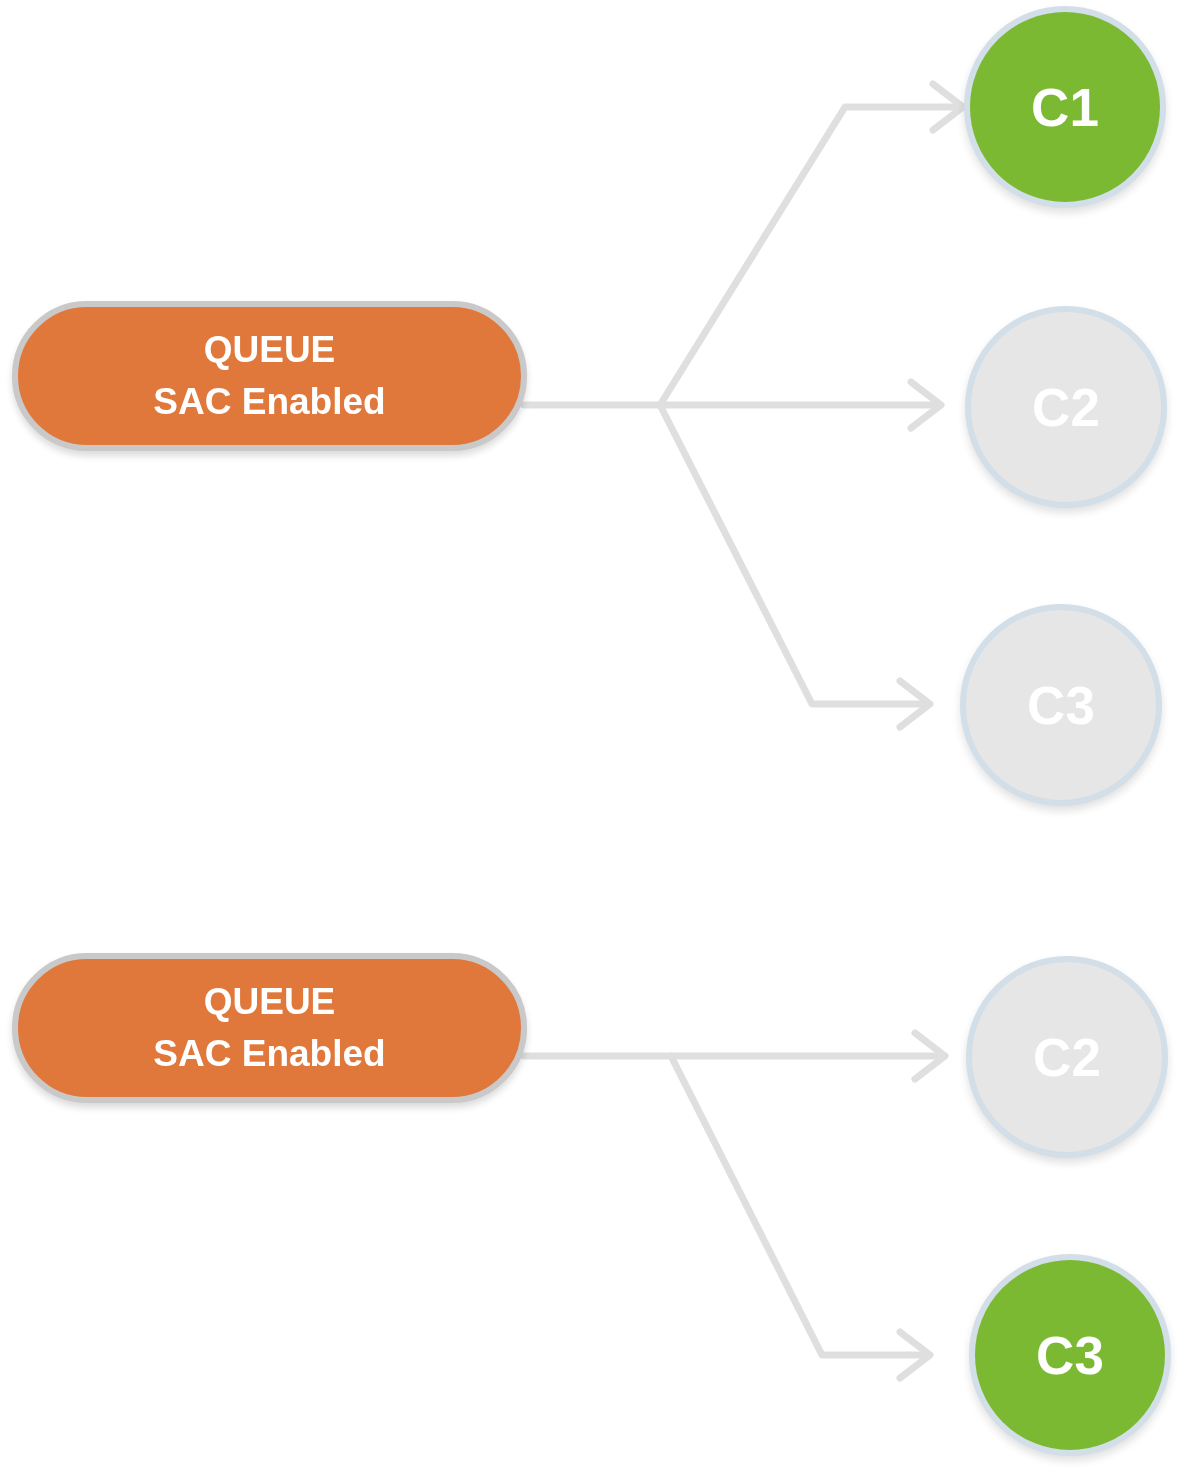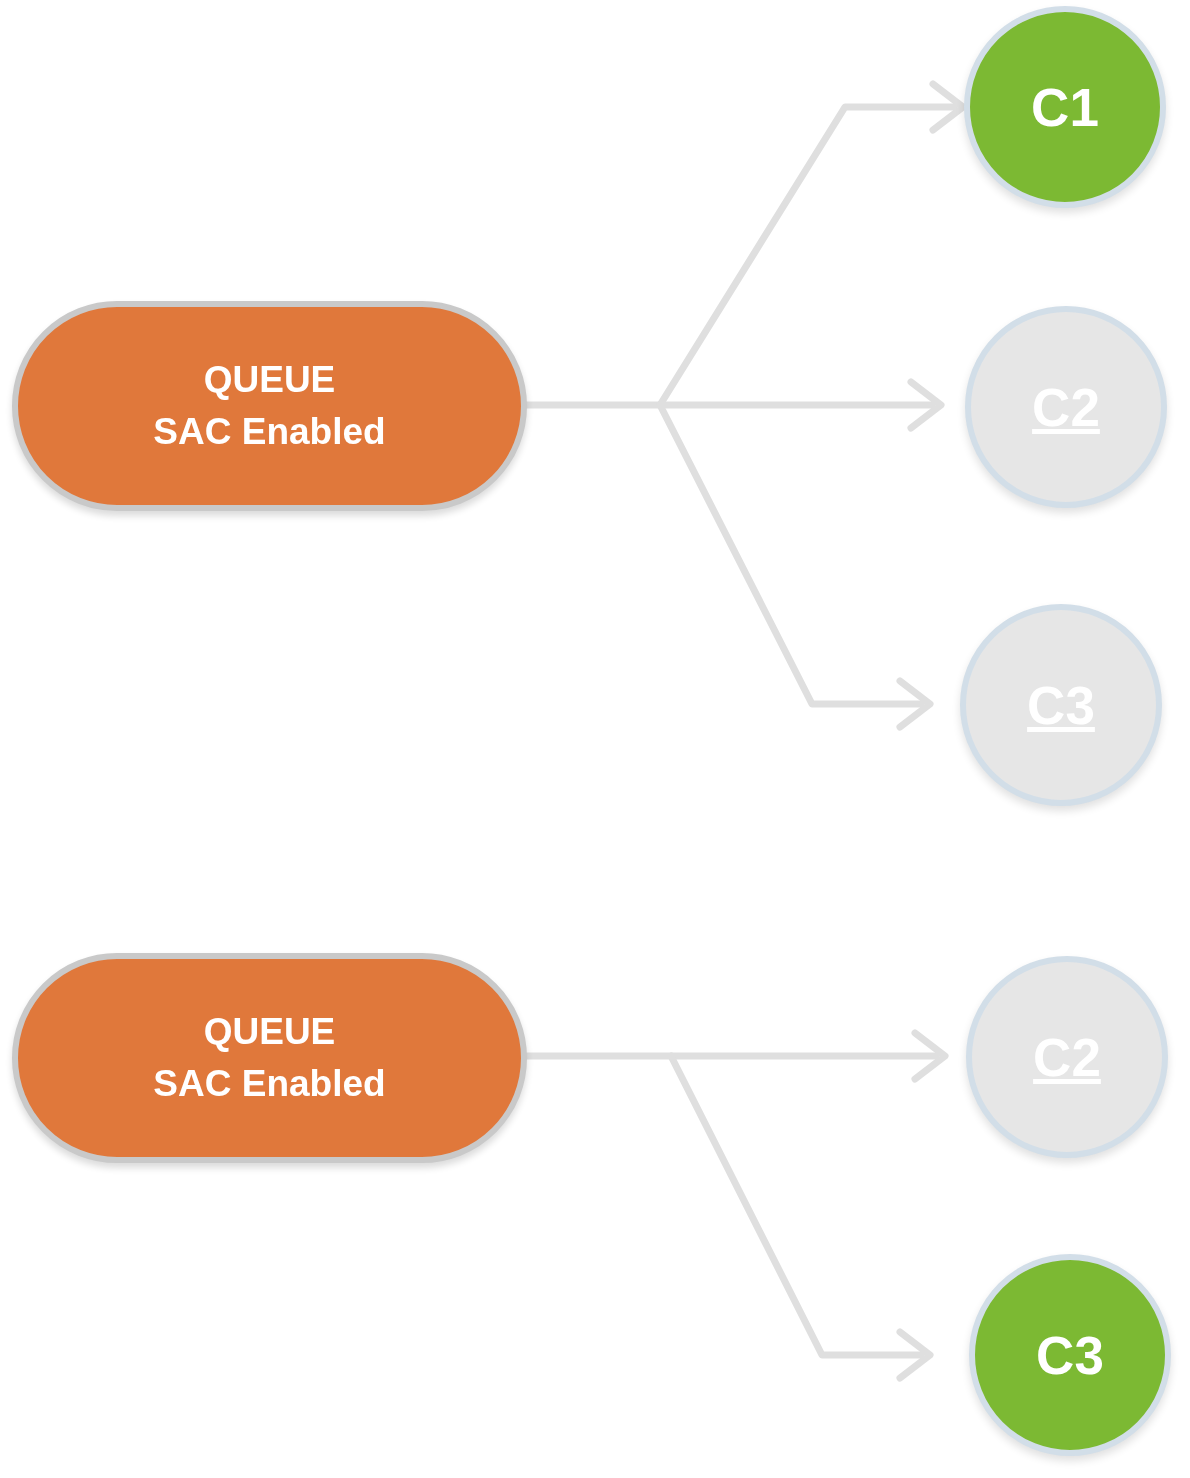--- a/index.html
+++ b/index.html
@@ -33,21 +33,21 @@
     fill: none;
     stroke: var(--connector);
     stroke-width: 7;
     stroke-linejoin: round;
     stroke-linecap: round;
   }
 
   .queue {
     position: absolute;
     width: 515px;
-    height: 210px;
+    height: 150px;
     background: var(--queue-fill);
     border: 6px solid var(--queue-border);
     border-radius: 105px;
     box-shadow: 0 5px 7px rgba(0,0,0,0.14);
     display: flex;
     flex-direction: column;
     align-items: center;
     justify-content: center;
     color: var(--node-text);
     font-weight: bold;
@@ -66,21 +66,21 @@
     border: 6px solid var(--consumer-border);
     box-shadow: 0 5px 8px rgba(0,0,0,0.12);
     display: flex;
     align-items: center;
     justify-content: center;
     color: var(--node-text);
     font-weight: bold;
     font-size: 53px;
   }
   .consumer[data-state="active"]   { background: var(--consumer-active-fill); }
-  .consumer[data-state="inactive"] { background: var(--consumer-inactive-fill); text-decoration: underline; }
+  .consumer[data-state="inactive"] { background: var(--consumer-inactive-fill); }
 
   .c-t1 { left: 964px; top: 6px; }
   .c-t2 { left: 965px; top: 306px; }
   .c-t3 { left: 960px; top: 604px; }
   .c-b1 { left: 966px; top: 956px; }
   .c-b2 { left: 969px; top: 1254px; }
 </style>
 </head>
 <body>
 

